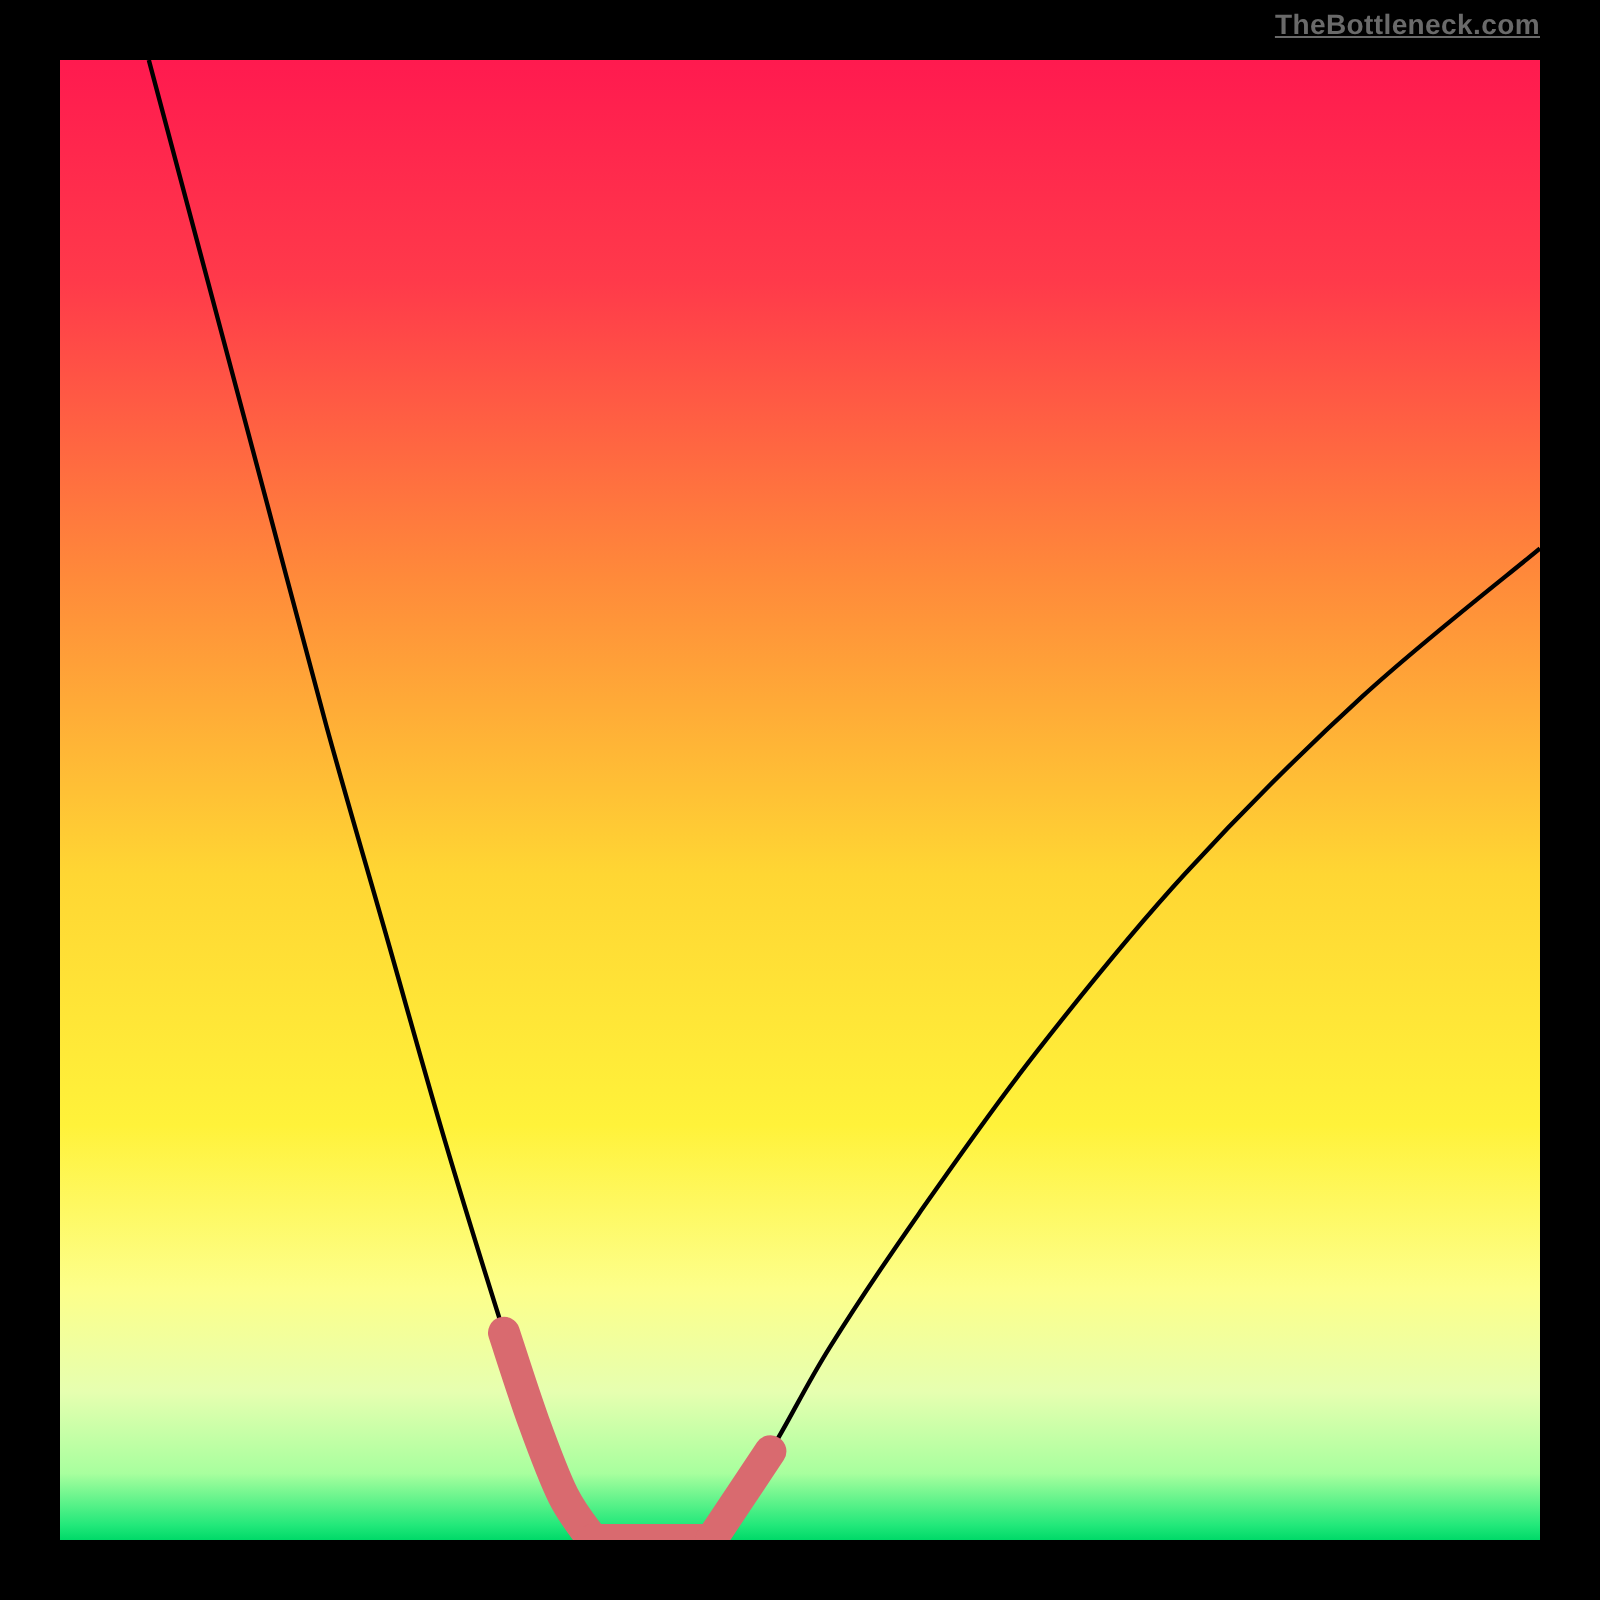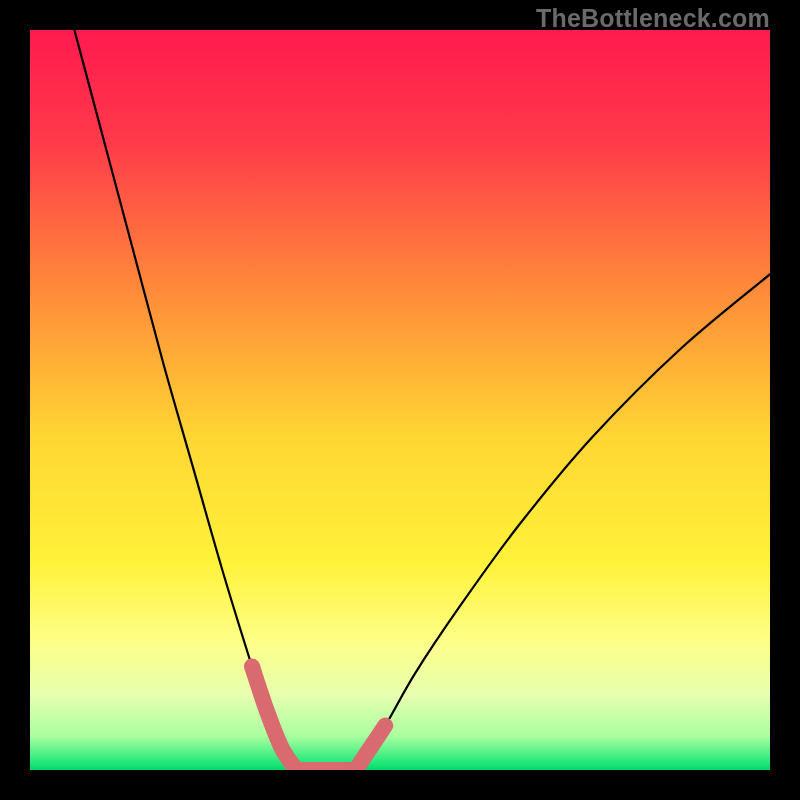--- a/index.html
+++ b/index.html
@@ -22,22 +22,23 @@
   .gradient {
     position: absolute;
     left: 0; top: 0; right: 0; bottom: 0;
   }
   .watermark {
     position: absolute;
     top: 4px;
     right: 30px;
     color: #6a6a6a;
     font-weight: bold;
-    font-size: 25px;
+    font-size: 14px;
     letter-spacing: 0.2px;
+    text-decoration: underline;
   }
   svg.curve {
     position: absolute;
     left: 0; top: 0;
     width: 740px;
     height: 740px;
     overflow: visible;
   }
 </style>
 </head>

